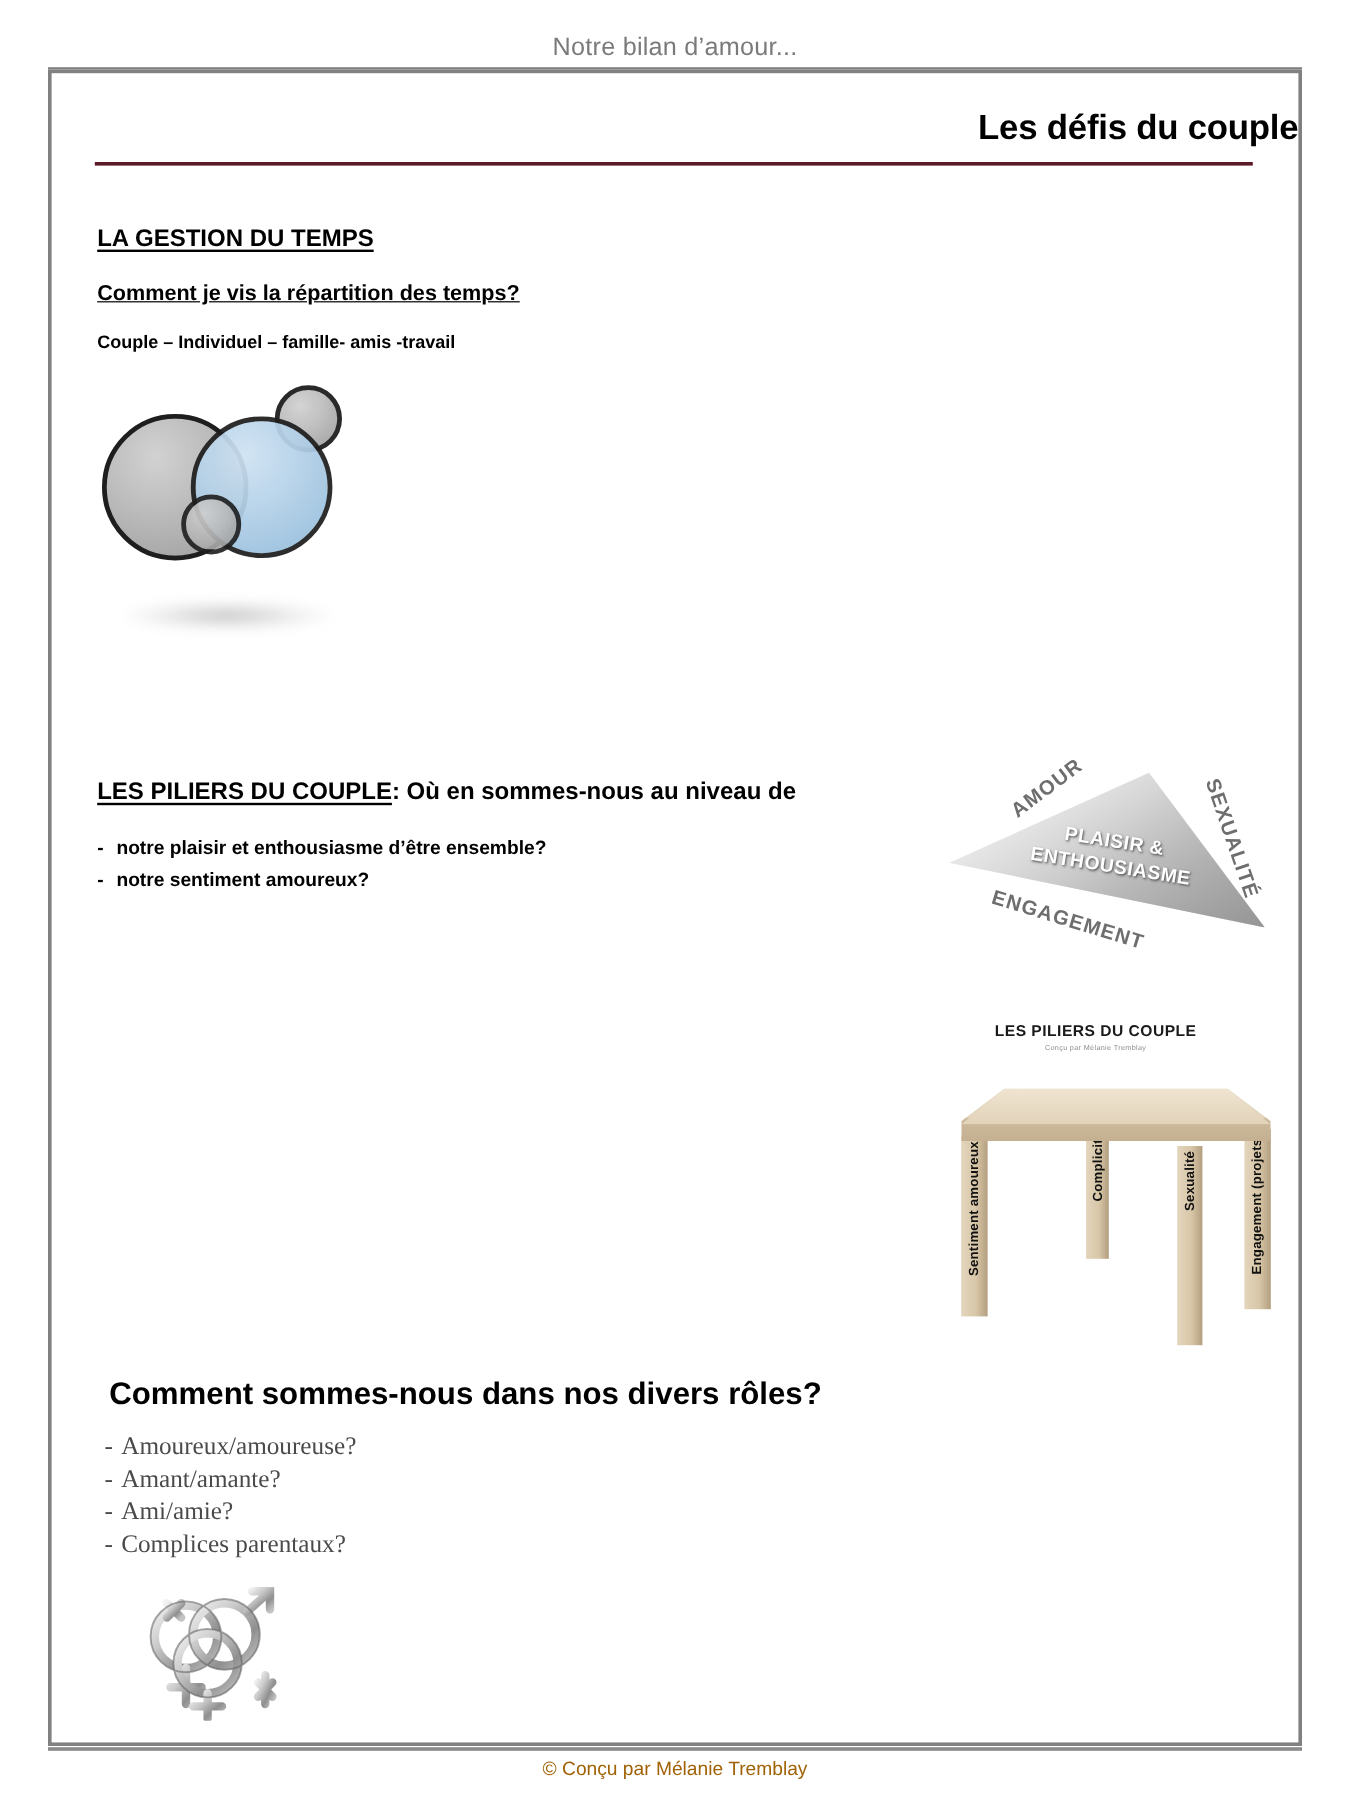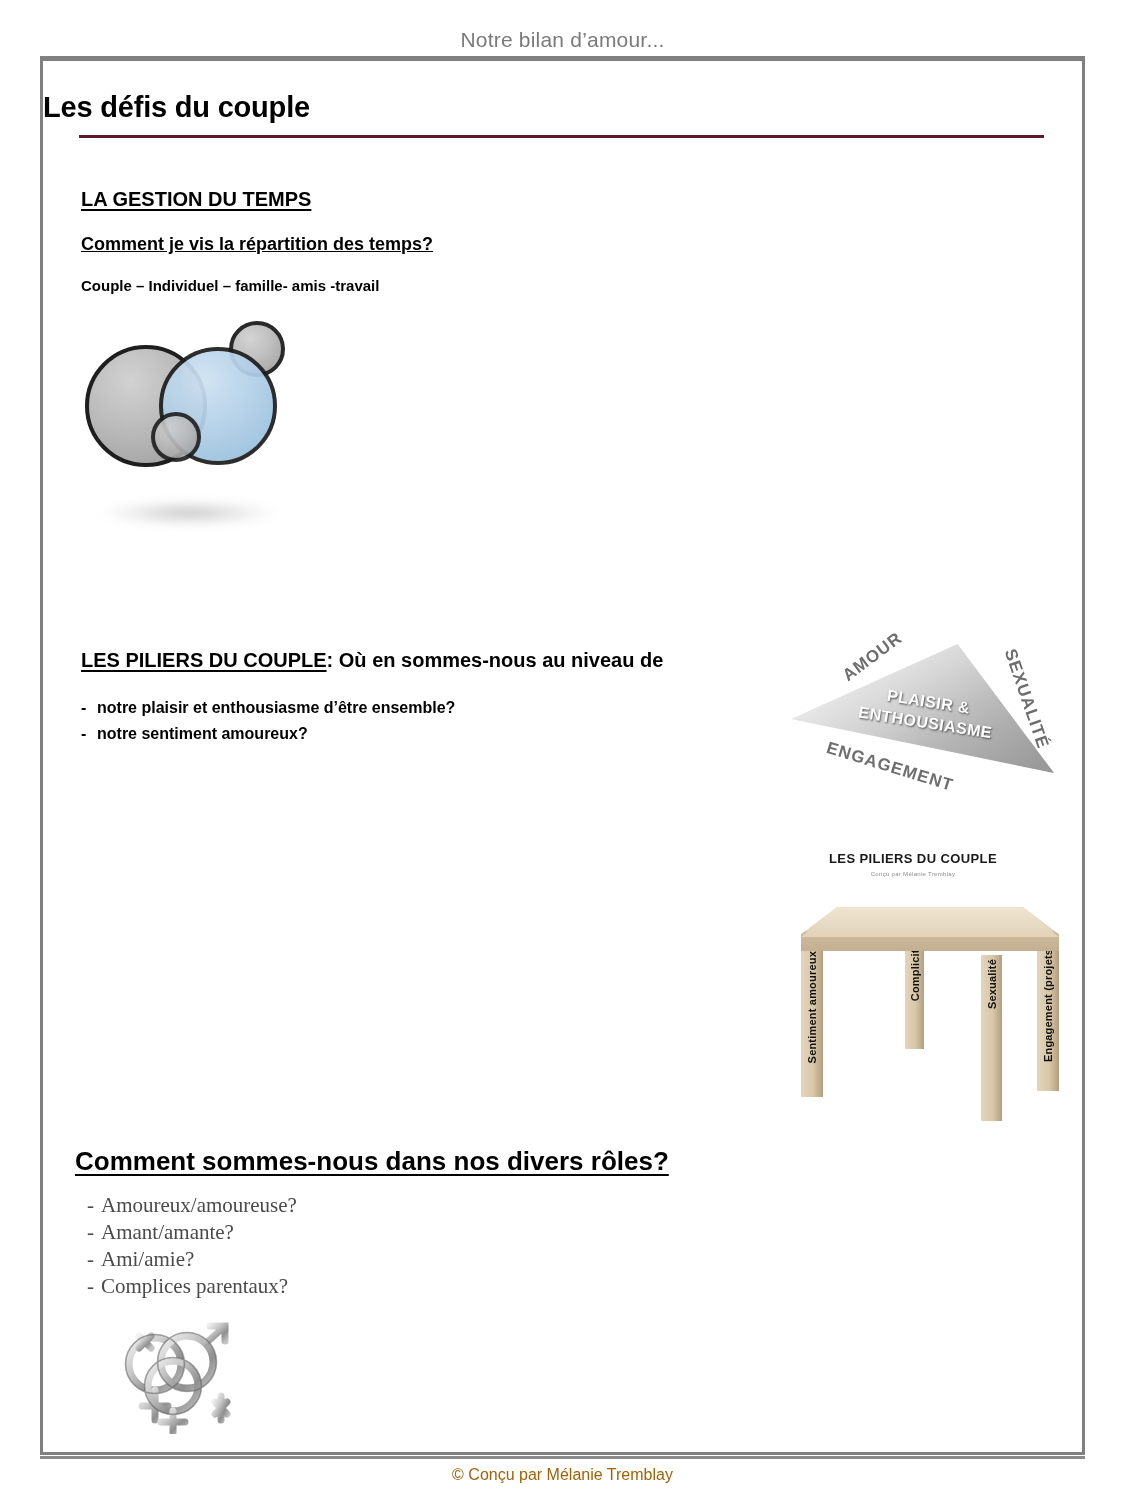--- a/index.html
+++ b/index.html
@@ -53,21 +53,21 @@
     box-sizing: border-box;
     background: #ffffff;
   }
 
   
   #doc-title {
     position: absolute;
     top: 30px;
     left: 0;
     width: 100%;
-    text-align: left;
+    text-align: right;
     font-size: 29px;
     font-weight: bold;
     color: #000000;
     letter-spacing: -0.2px;
   }
   #doc-title-rule {
     position: absolute;
     top: 74px;
     left: 36px;
     width: 965px;
@@ -131,21 +131,21 @@
   }
   #roles-list li .dash { width: 14px; }
 
   #roles-head {
     position: absolute;
     font-size: 26px;
     font-weight: bold;
     color: #000;
     white-space: nowrap;
   }
-  #roles-head span { text-decoration: underline; text-underline-offset: 4px; }
+  #roles-head span { text-underline-offset: 4px; margin-left: 16px; }
 
   
   #circles-graphic {
     position: absolute;
     left: 78px;
     top: 312px;
     width: 240px;
     height: 230px;
   }
   #circles-shadow {

